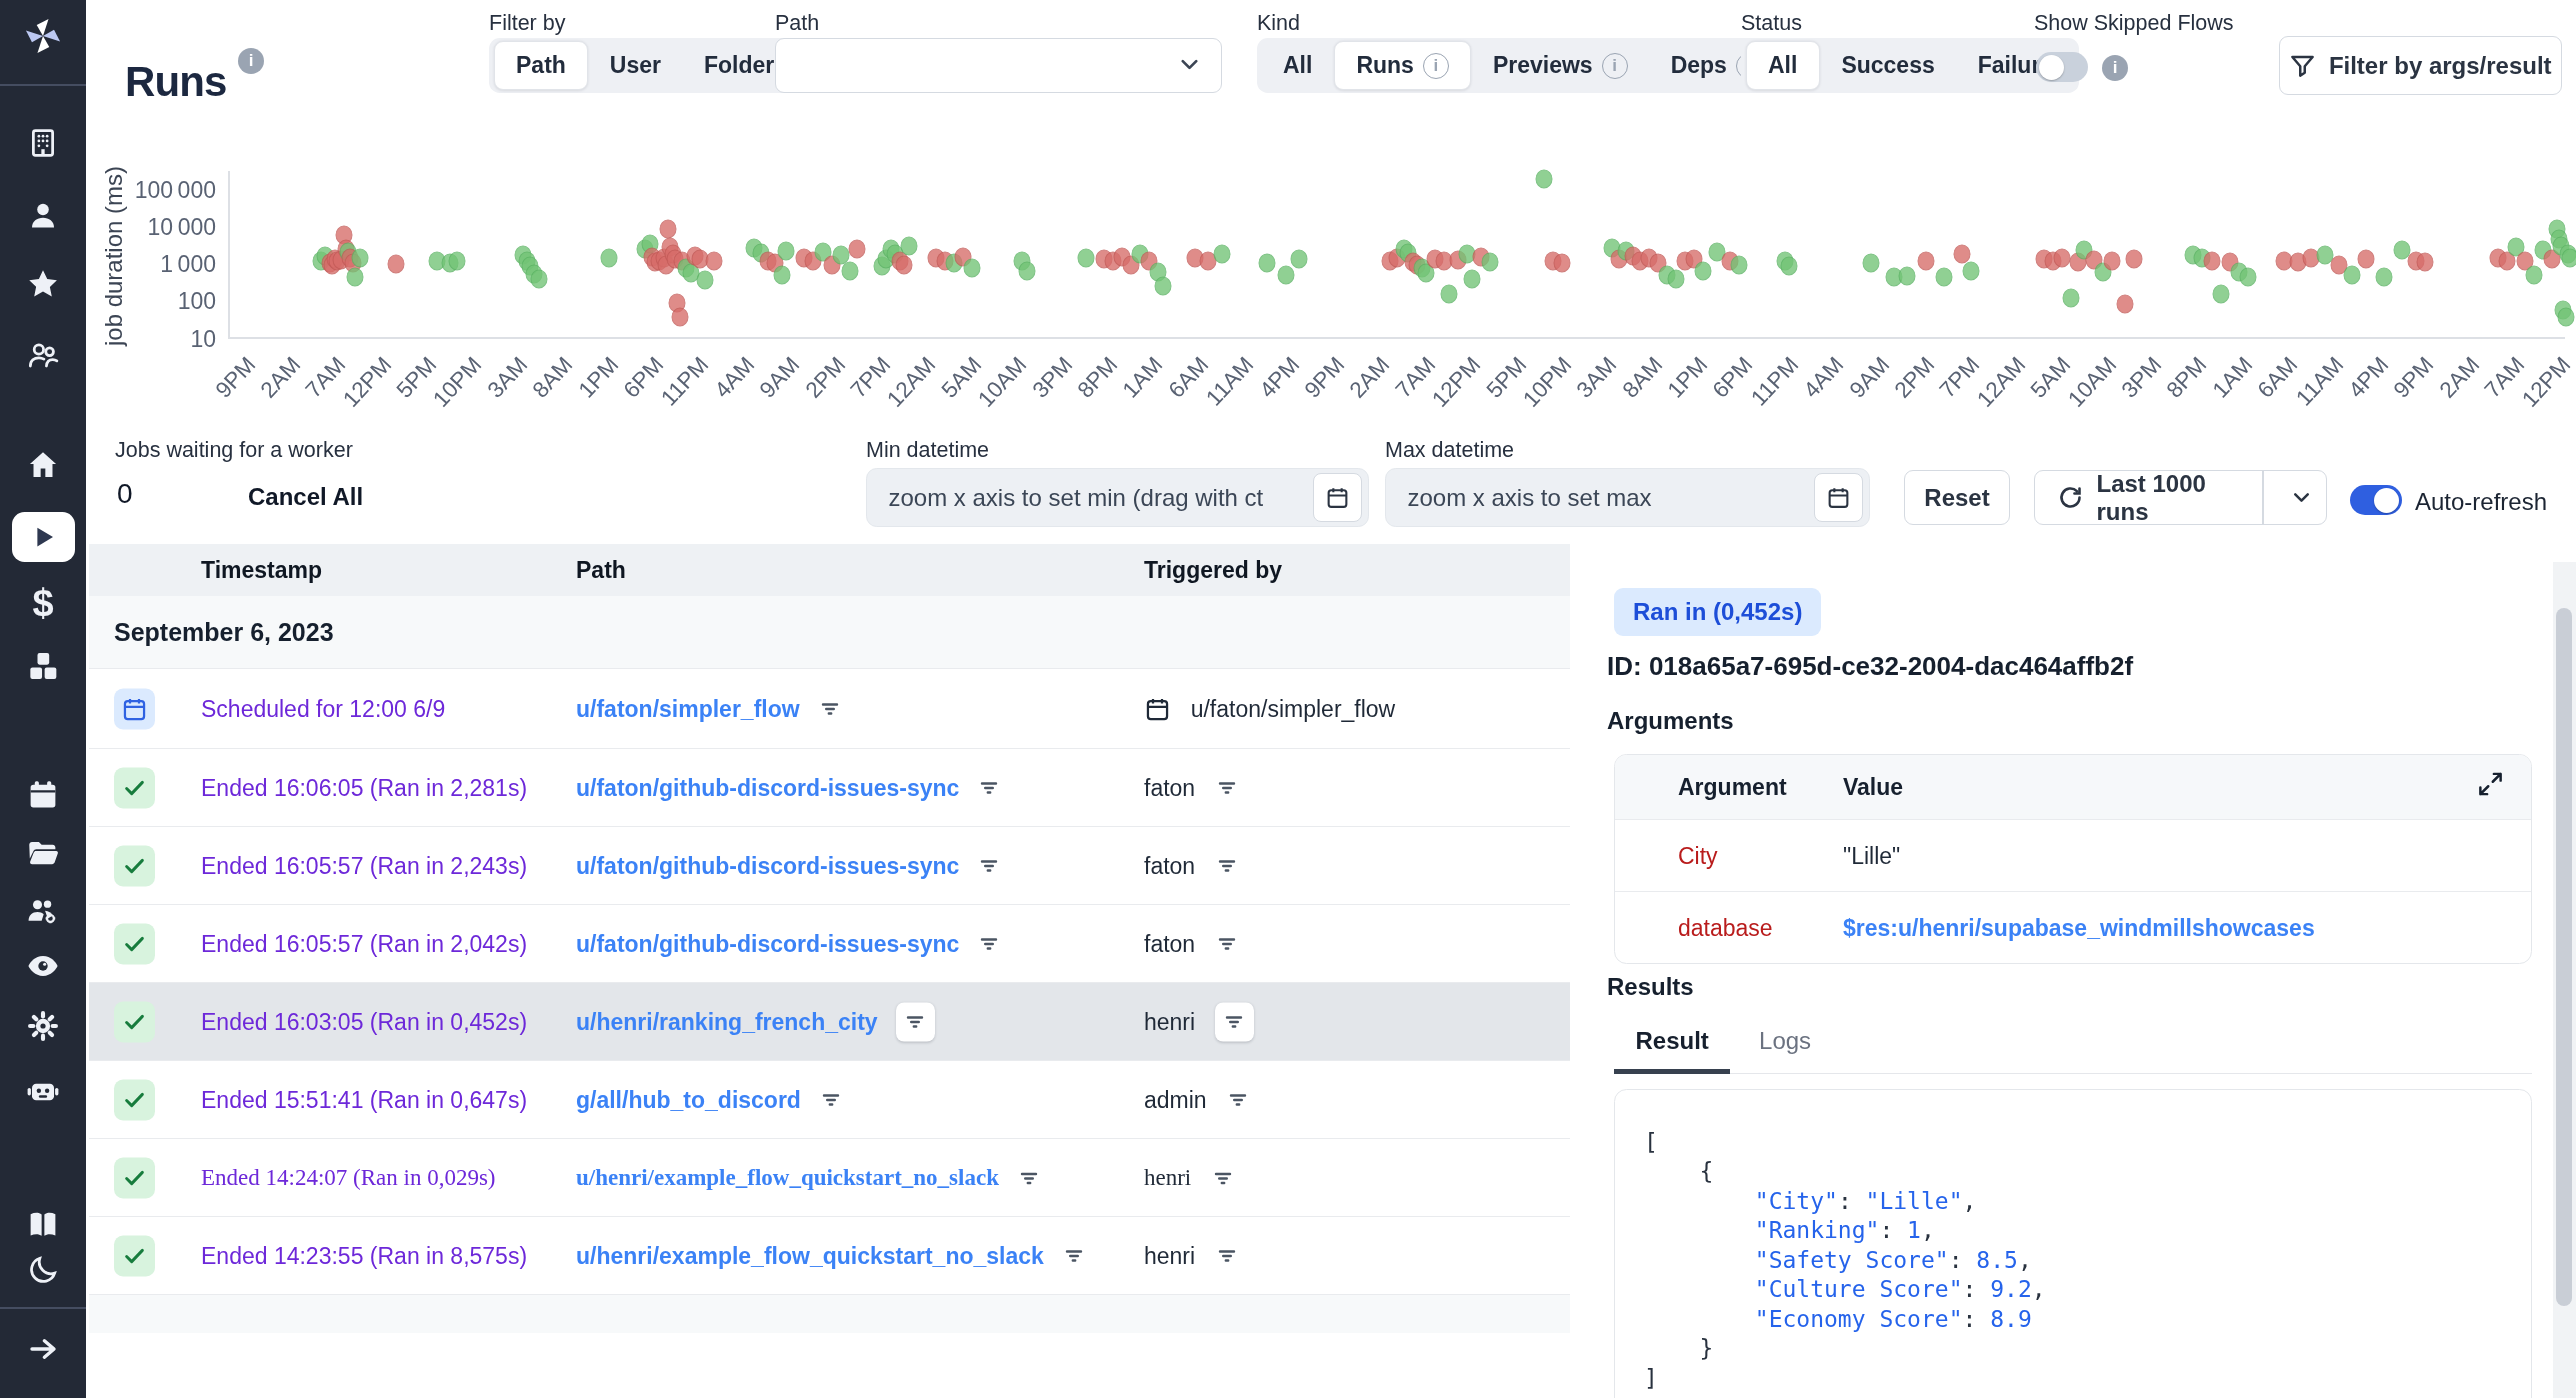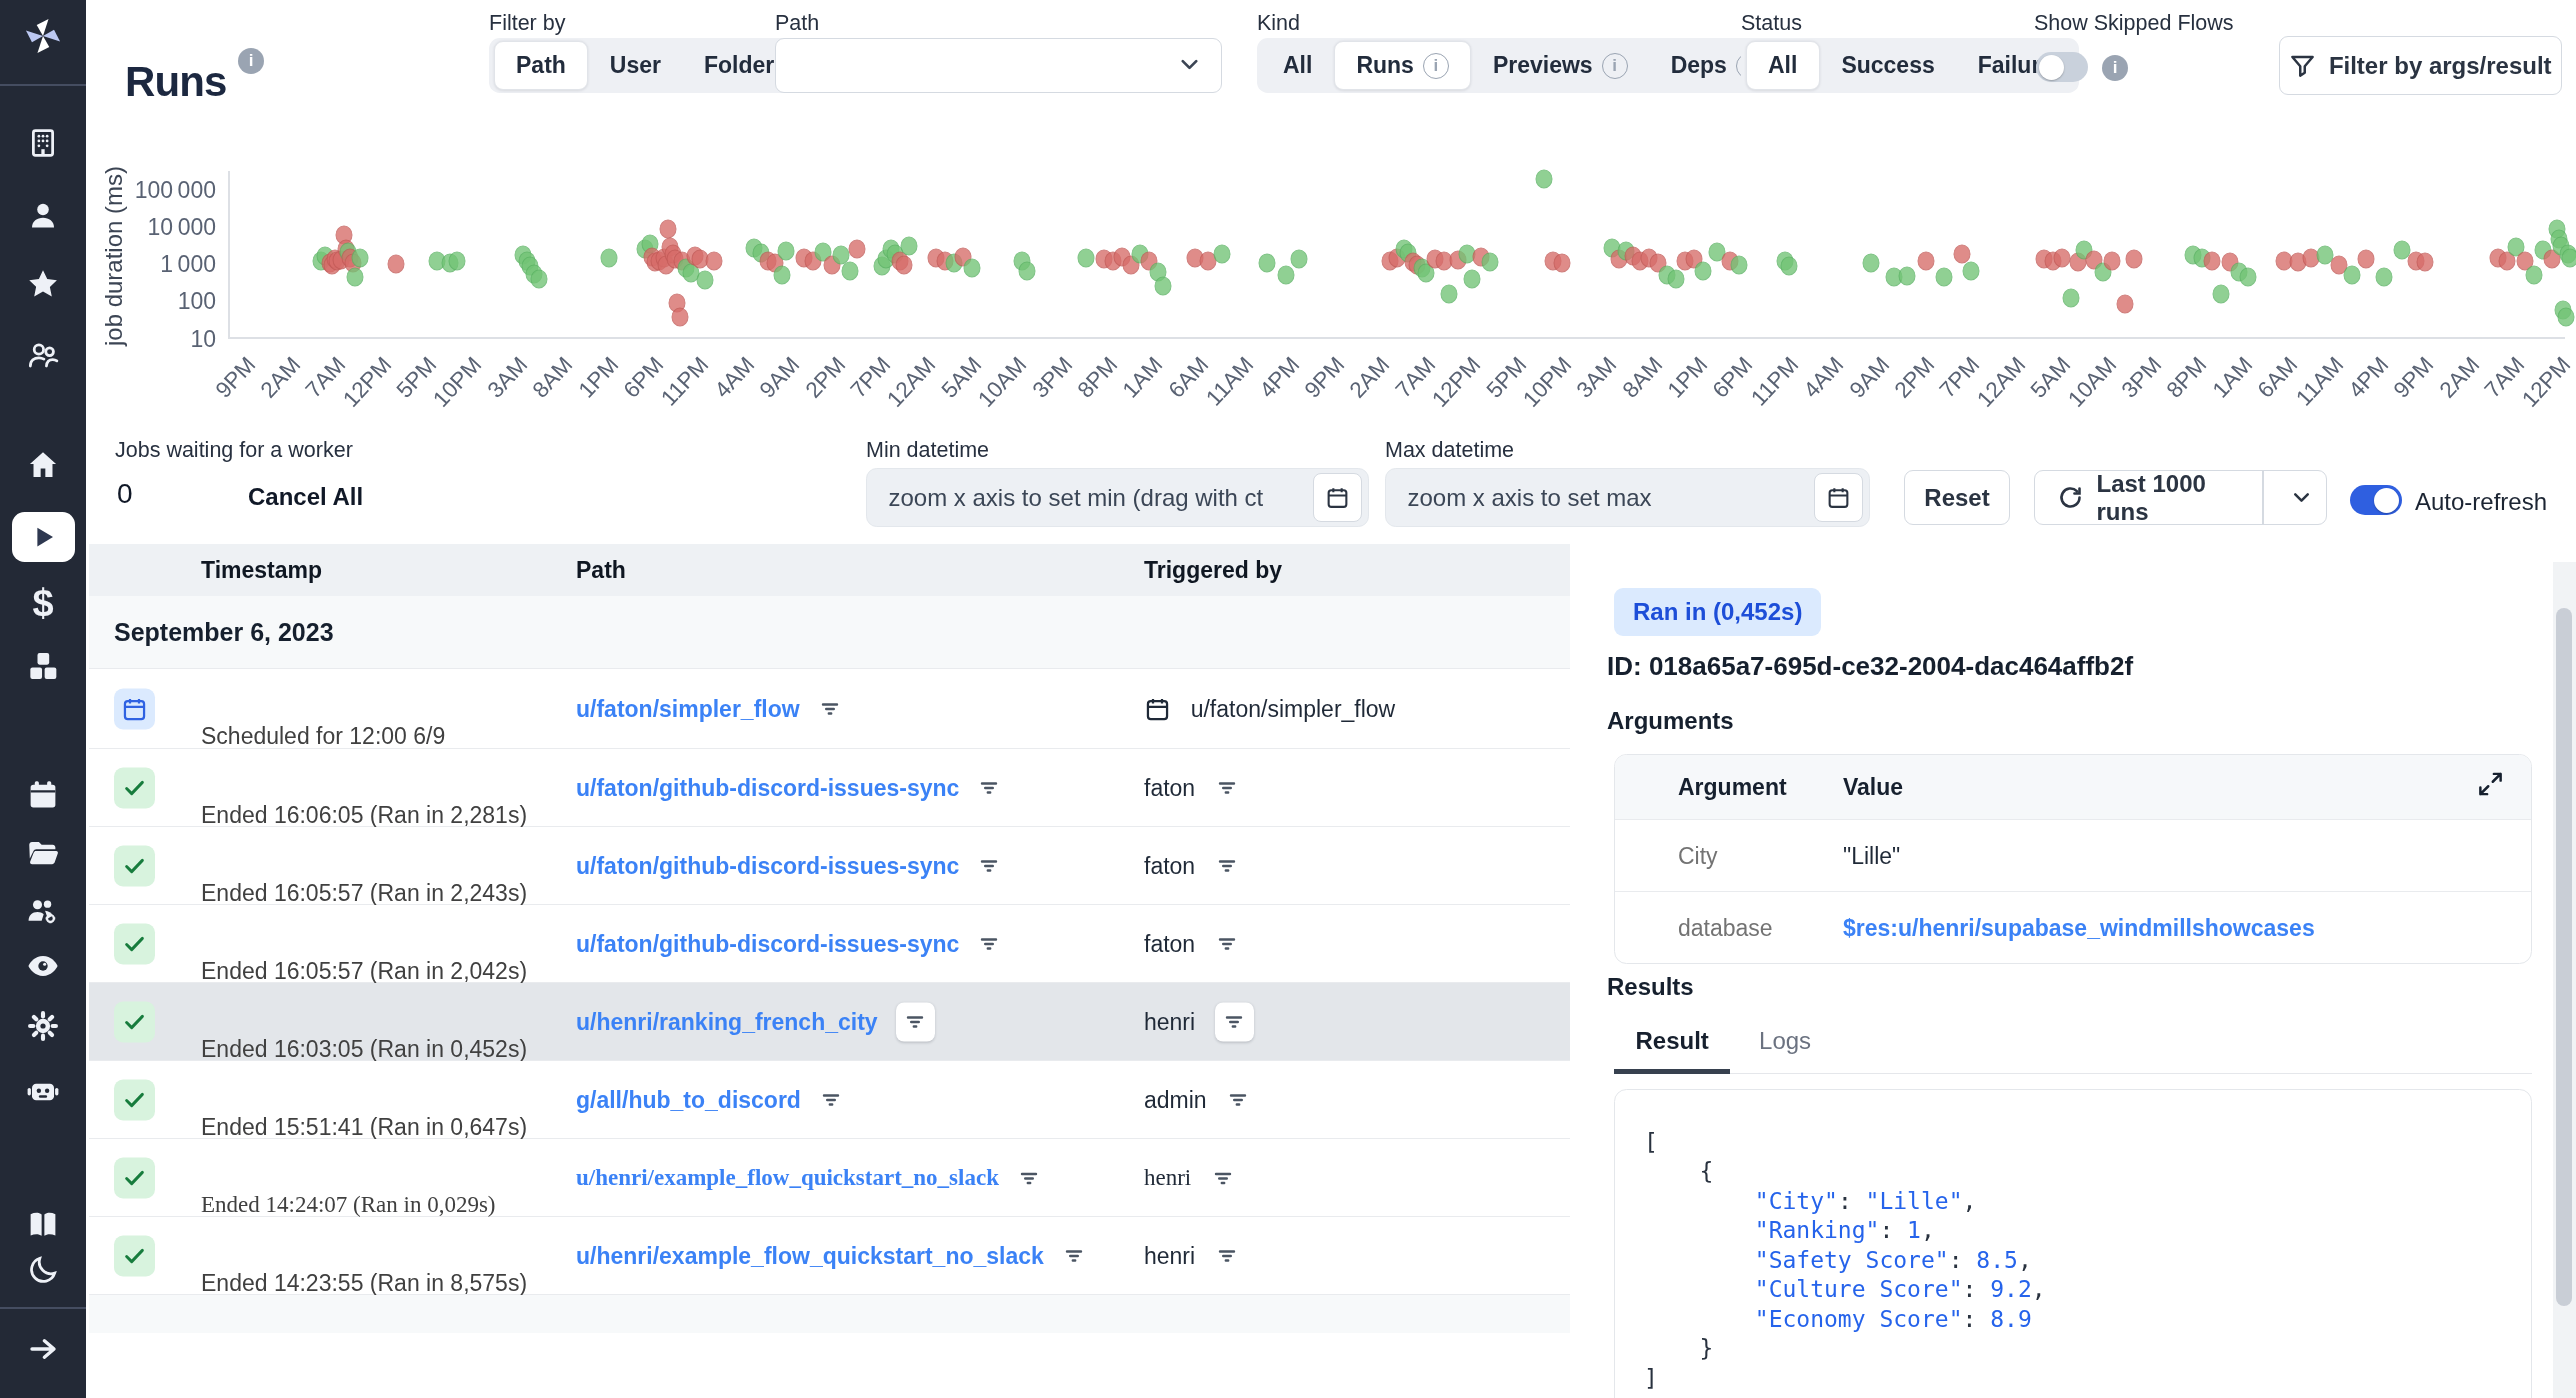--- a/index.html
+++ b/index.html
@@ -66,21 +66,21 @@
   
   #table{position:absolute;left:89px;top:544px;width:1481px;}
   .thead{position:relative;height:52px;background:#eef1f4;}
   .thead span{position:absolute;top:50%;transform:translateY(-50%);font-size:23px;font-weight:700;color:#0f1722;}
   .trow{position:relative;background:#fff;border-bottom:1.8px solid #e9ebee;height:77px;}
   .trow.selrow{background:#e3e6ea;}
   .trow.daterow{height:73px;background:#f7f9fa;display:flex;align-items:center;padding-left:25px;
                 box-sizing:border-box;font-size:25px;font-weight:700;color:#16202e;}
   .trow.daterow.d2{height:75px;}
   .trow.partial{height:38px;background:#f7f9fa;border-bottom:none;}
-  .c-ts{position:absolute;left:112px;top:50%;transform:translateY(-50%);font-size:23px;color:#404040;white-space:nowrap;margin-top:27px;}
+  .c-ts{position:absolute;left:112px;top:50%;transform:translateY(-50%);font-size:23px;color:#6d28d9;white-space:nowrap;}
   .c-path{position:absolute;left:487px;top:50%;transform:translateY(-50%);display:flex;align-items:center;gap:18px;}
   .c-trig{position:absolute;left:1055px;top:50%;transform:translateY(-50%);display:flex;align-items:center;gap:19.7px;}
   .path-link{font-size:23px;font-weight:700;color:#3b82f6;white-space:nowrap;cursor:pointer;}
   .trig-text{font-size:23px;color:#1f2937;white-space:nowrap;}
   .flt{display:flex;align-items:center;justify-content:center;color:#4b5563;cursor:pointer;}
   .flt svg{width:24px;height:24px;}
   .flt.boxed{background:#fff;border-radius:8px;width:39px;height:39px;box-shadow:0 0.9px 2.7px rgba(16,24,40,.18);}
   .status-ic{position:absolute;left:25px;top:50%;transform:translateY(-50%);width:41px;height:41px;
              border-radius:9px;display:flex;align-items:center;justify-content:center;}
   .status-ic svg{width:27px;height:27px;}
@@ -95,21 +95,21 @@
   #args-title{position:absolute;left:1607px;top:707px;font-size:24px;font-weight:700;color:#16202e;}
   #args-table{position:absolute;left:1614px;top:754px;width:918px;border:1.8px solid #e4e7eb;border-radius:12.5px;
               overflow:hidden;box-sizing:border-box;background:#fff;}
   .args-head{position:relative;height:64px;background:#f6f8fa;border-bottom:1.8px solid #e9ebee;}
   .args-head span{position:absolute;top:50%;transform:translateY(-50%);font-size:23px;font-weight:700;color:#16202e;}
   .expand-ic{position:absolute;right:27px;top:50%;transform:translateY(-50%);color:#2b3442;cursor:pointer;}
   .expand-ic svg{width:27px;height:27px;}
   .args-row{position:relative;height:71px;border-bottom:1.8px solid #e9ebee;}
   .args-row:last-child{border-bottom:none;text-align:right;}
   .args-row span{position:absolute;top:50%;transform:translateY(-50%);font-size:23px;}
-  .arg-name{left:63px;color:#737373;}
+  .arg-name{left:63px;color:#b91c1c;}
   .arg-val{left:228px;color:#1f2937;}
   .arg-val.link{color:#3b82f6;font-weight:700;cursor:pointer;}
   #results-title{position:absolute;left:1607px;top:973px;font-size:24px;font-weight:700;color:#16202e;}
   #tabs{position:absolute;left:1614px;top:1027px;width:918px;display:flex;gap:7.2px;border-bottom:1.8px solid #e5e7eb;}
   .tab{padding:0 21.5px 14.3px;font-size:24px;color:#6b7280;cursor:pointer;}
   .tab.active{color:#17202e;font-weight:600;border-bottom:5.4px solid #37414f;margin-bottom:-1.8px;}
   #result-box{position:absolute;left:1614px;top:1089px;width:918px;height:385px;border:1.8px solid #e4e7eb;
               border-radius:12.5px;box-sizing:border-box;padding:25px 29px;overflow:hidden;background:#fff;}
   #result-intro{font-size:24px;color:#1e293b;}
   #result-intro b{font-weight:800;color:#101827;}

